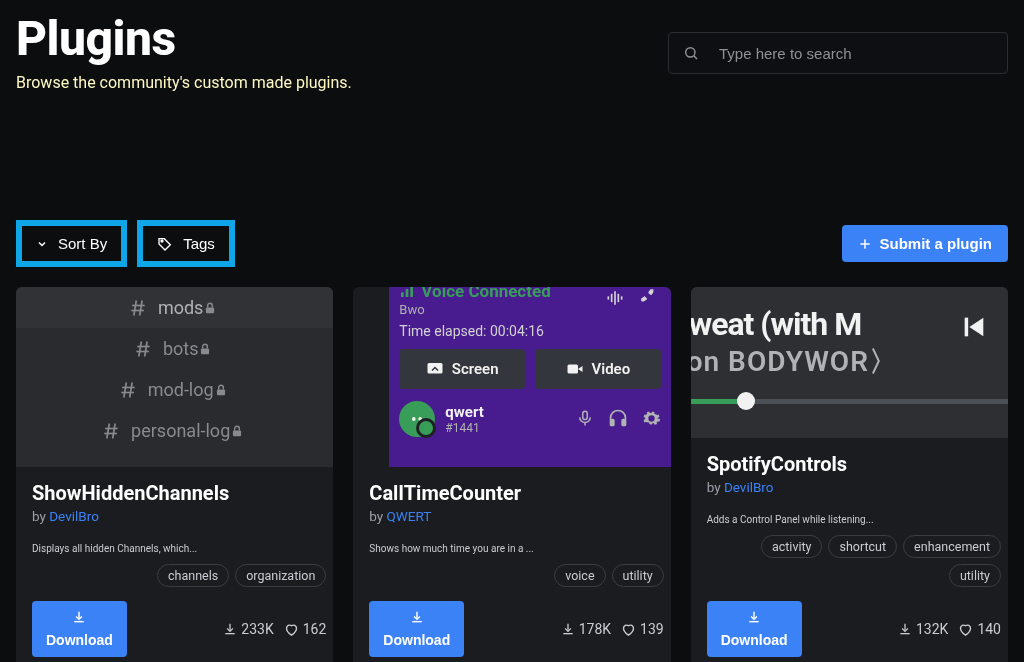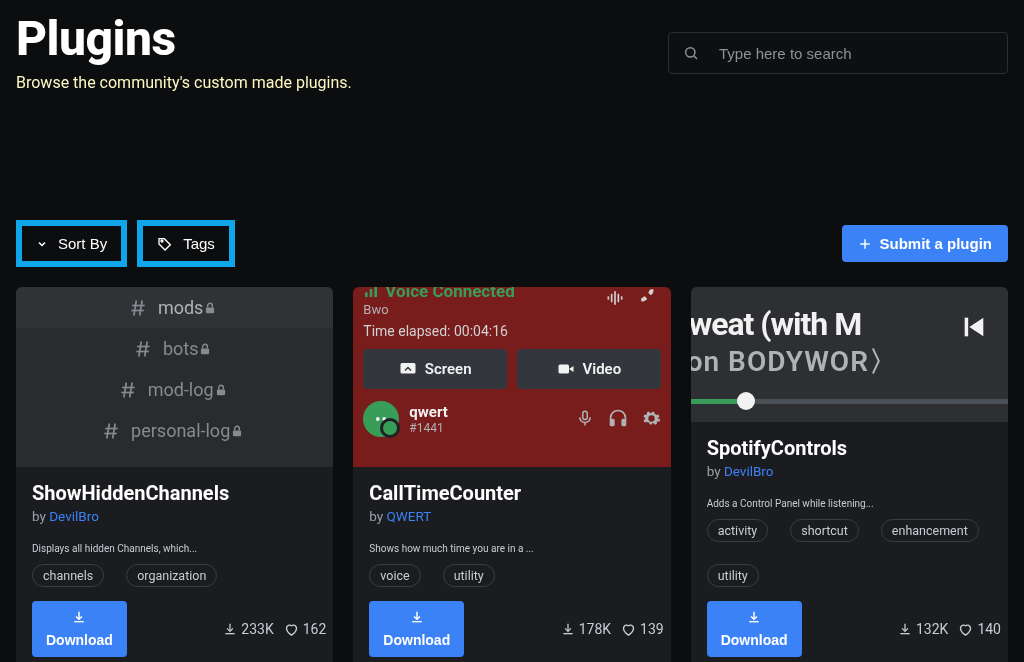--- a/index.html
+++ b/index.html
@@ -121,21 +121,21 @@
   }
   .card-byline a { color: #3b82f6; text-decoration: none; }
   .card-desc {
     font-size: 10px;
     color: #c9cdd3;
     margin-top: 19px;
     white-space: nowrap;
     overflow: hidden;
     text-overflow: ellipsis;
   }
-  .tag-row { display: flex; flex-wrap: wrap; gap: 22px; margin-top: 10px; }
+  .tag-row { display: flex; flex-wrap: wrap; gap: 6px; margin-top: 10px; justify-content: flex-end; }
   .tag {
     border: 1px solid #3a3d42;
     border-radius: 14px;
     padding: 3px 10px;
     font-size: 12.5px;
     color: #c9cdd3;
     cursor: pointer;
   }
   .card-footer {
     display: flex;
@@ -167,23 +167,24 @@
     justify-content: center;
     padding: 10px 18px 10px 14px;
     color: #8e9297;
     font-size: 18px;
   }
   .pv1-row.active { background: rgba(255,255,255,0.04); color:#b9bbbe;}
   .pv1-left { display: flex; align-items: center; gap: 10px; }
 
   
   .pv2 {
-    background: #7f1d1d;
+    background: #4c1d95;
     padding: 2px 10px 4px 10px;
     color: #dcddde;
+    margin-left: 36px;
   }
   .pv2-topline { display: flex; align-items: center; gap:6px; color: #3ba55d; font-weight: 700; font-size:17px; margin-top:-8px;}
   .pv2-toprow { display:flex; justify-content:space-between; align-items:flex-start;}
   .pv2-sub { font-size: 13px; color:#b9bbbe; margin-top:1px;}
   .pv2-elapsed { font-size:14px; color:#dcddde; margin-top:6px;}
   .pv2-icons {display:flex; gap:14px; align-items:center; margin-top: -2px;}
   .pv2-btnrow { display:flex; gap:10px; margin-top:10px;}
   .pv2-btn {
     flex:1; background:#36393f; border-radius:4px; height:40px;
     display:flex; align-items:center; justify-content:center; gap:8px;

